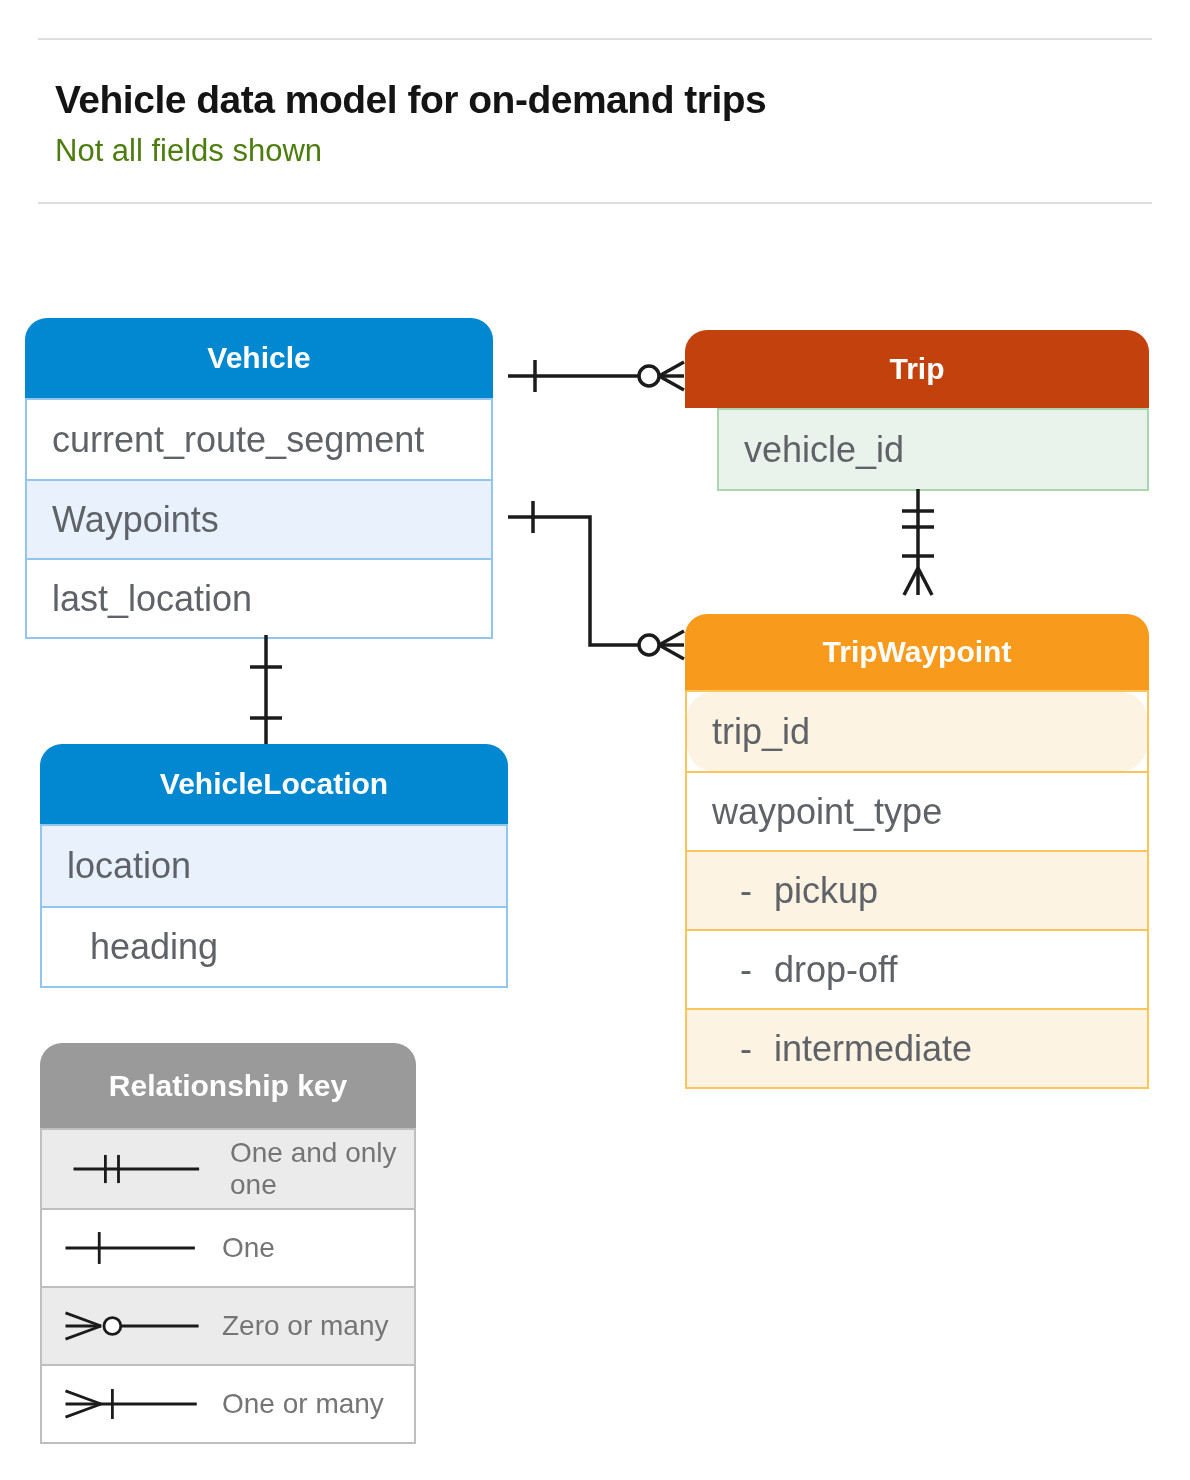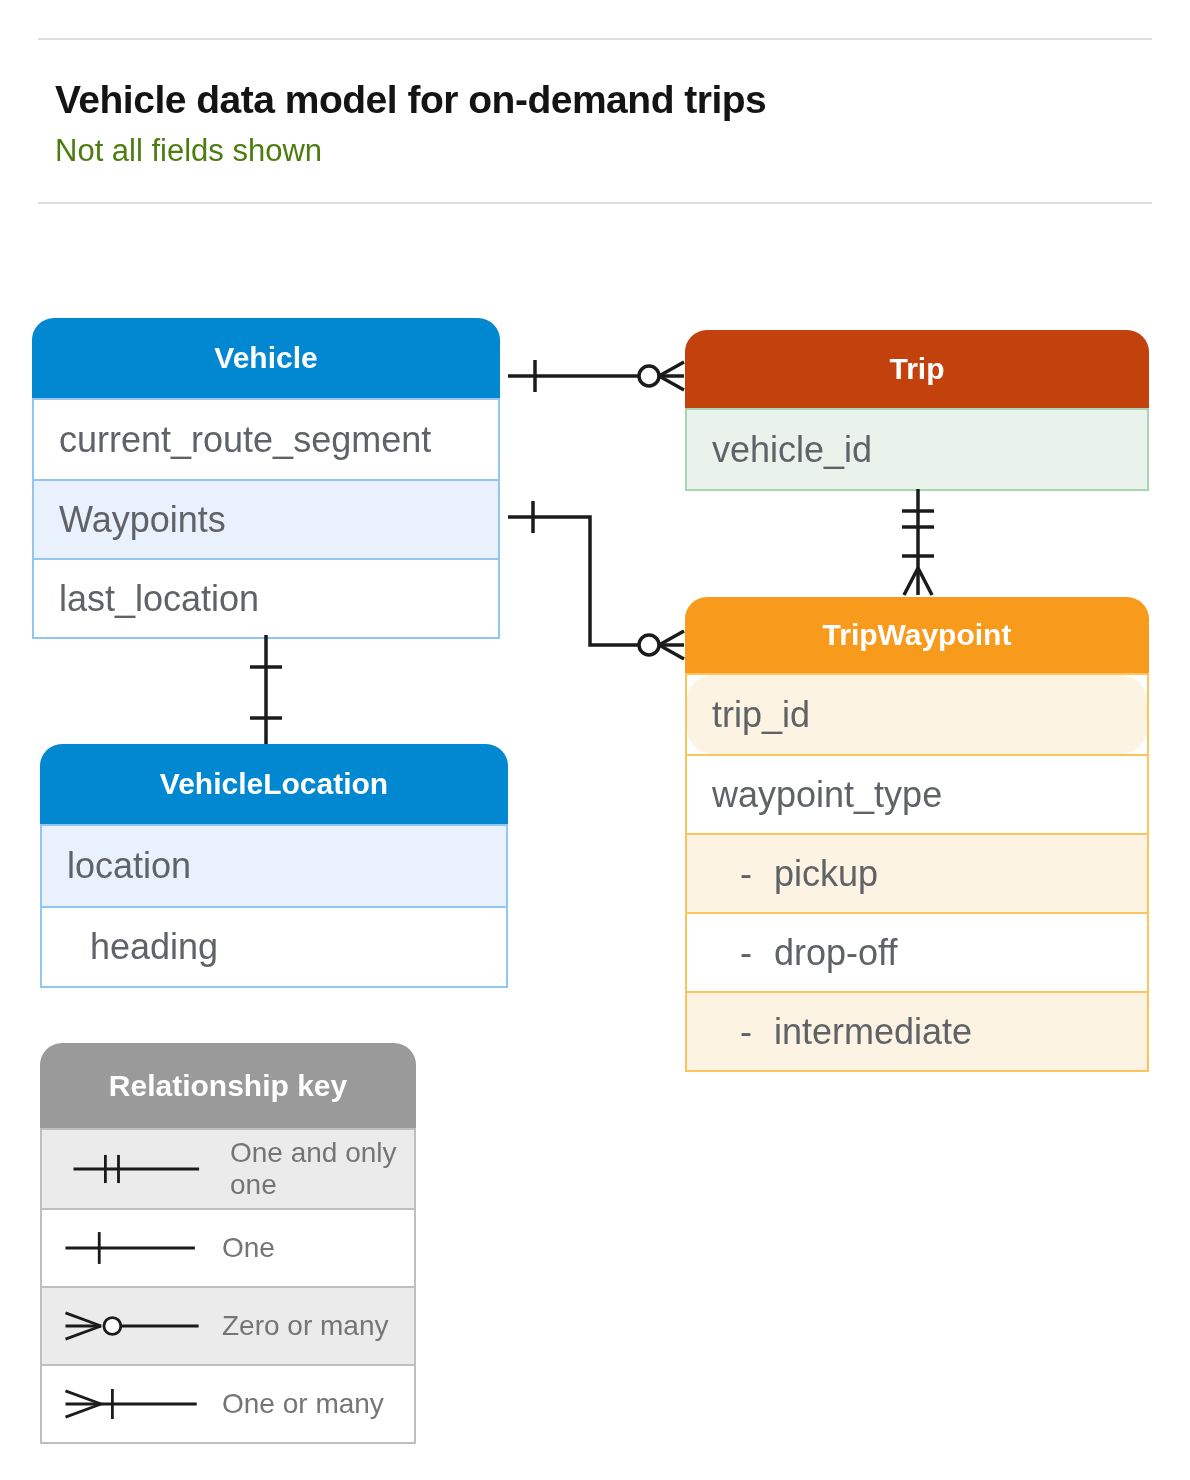--- a/index.html
+++ b/index.html
@@ -23,21 +23,21 @@
   .entity-row { display:flex; align-items:center; font-size:36px; color:#5f6368; padding-left:25px; background:#ffffff; }
   .entity-row + .entity-row { border-top:2px solid; }
   .entity-row.sub { padding-left:53px; word-spacing:12px; }
 
   
   .blue  .entity-header { background:#0287d1; }
   .blue  .entity-rows, .blue  .entity-row + .entity-row { border-color:#92c6ef; }
   .blue  .entity-row.hl { background:#e8f1fc; }
 
   .green .entity-header { background:#c2410c; }
-  .green .entity-rows, .green .entity-row + .entity-row { border-color:#a9d5b1; }
+  .green .entity-rows, .green .entity-row + .entity-row { border-color:#a9d5b1;margin-left:32px; }
   .green .entity-row.hl { background:#e9f3ec; }
 
   .orange .entity-header { background:#f89b1c; }
   .orange .entity-rows, .orange .entity-row + .entity-row { border-color:#fbc45c; }
   .orange .entity-row.hl { background:#fdf3e3; }
 
   .gray .entity-header { background:#9a9a9a; }
   .gray .entity-rows, .gray .entity-row + .entity-row { border-color:#bfbfbf; }
   .gray .entity-row.hl { background:#ebebeb; }
 
@@ -55,37 +55,37 @@
 </head>
 <body>
 
 <div class="canvas">
 
   <div class="rule rule-top"></div>
   <h1 class="page-title">Vehicle data model for on-demand trips</h1>
   <p class="page-subtitle">Not all fields shown</p>
   <div class="rule rule-bottom"></div>
 
-  <div class="entity blue" style="left:32px; top:318px; width:468px;">
+  <div class="entity blue" style="left:25px; top:318px; width:468px;">
     <div class="entity-header" style="height:80px;">Vehicle</div>
     <div class="entity-rows">
       <div class="entity-row" style="height:79px;">current_route_segment</div>
       <div class="entity-row hl" style="height:79px;">Waypoints</div>
       <div class="entity-row" style="height:79px;">last_location</div>
     </div>
   </div>
 
   <div class="entity green" style="left:685px; top:330px; width:464px;">
     <div class="entity-header" style="height:78px;">Trip</div>
     <div class="entity-rows">
       <div class="entity-row hl" style="height:79px;">vehicle_id</div>
     </div>
   </div>
 
-  <div class="entity orange" style="left:685px; top:597px; width:464px;">
+  <div class="entity orange" style="left:685px; top:614px; width:464px;">
     <div class="entity-header" style="height:76px;">TripWaypoint</div>
     <div class="entity-rows">
       <div class="entity-row hl" style="height:79px;border-radius:26px;">trip_id</div>
       <div class="entity-row" style="height:79px;">waypoint_type</div>
       <div class="entity-row hl sub" style="height:79px;">- pickup</div>
       <div class="entity-row sub" style="height:79px;">- drop-off</div>
       <div class="entity-row hl sub" style="height:79px;">- intermediate</div>
     </div>
   </div>
 

